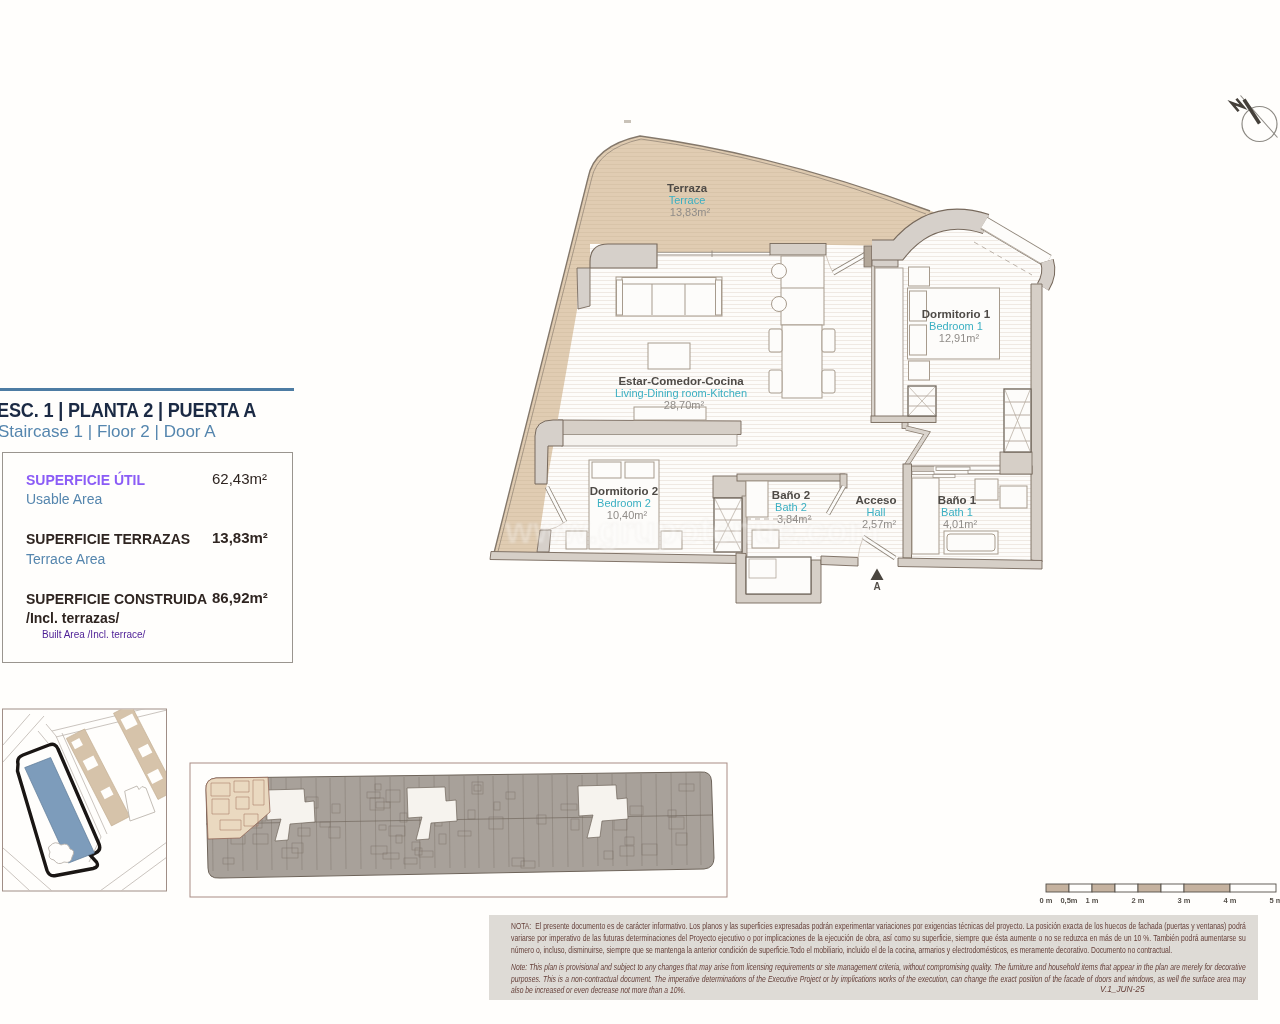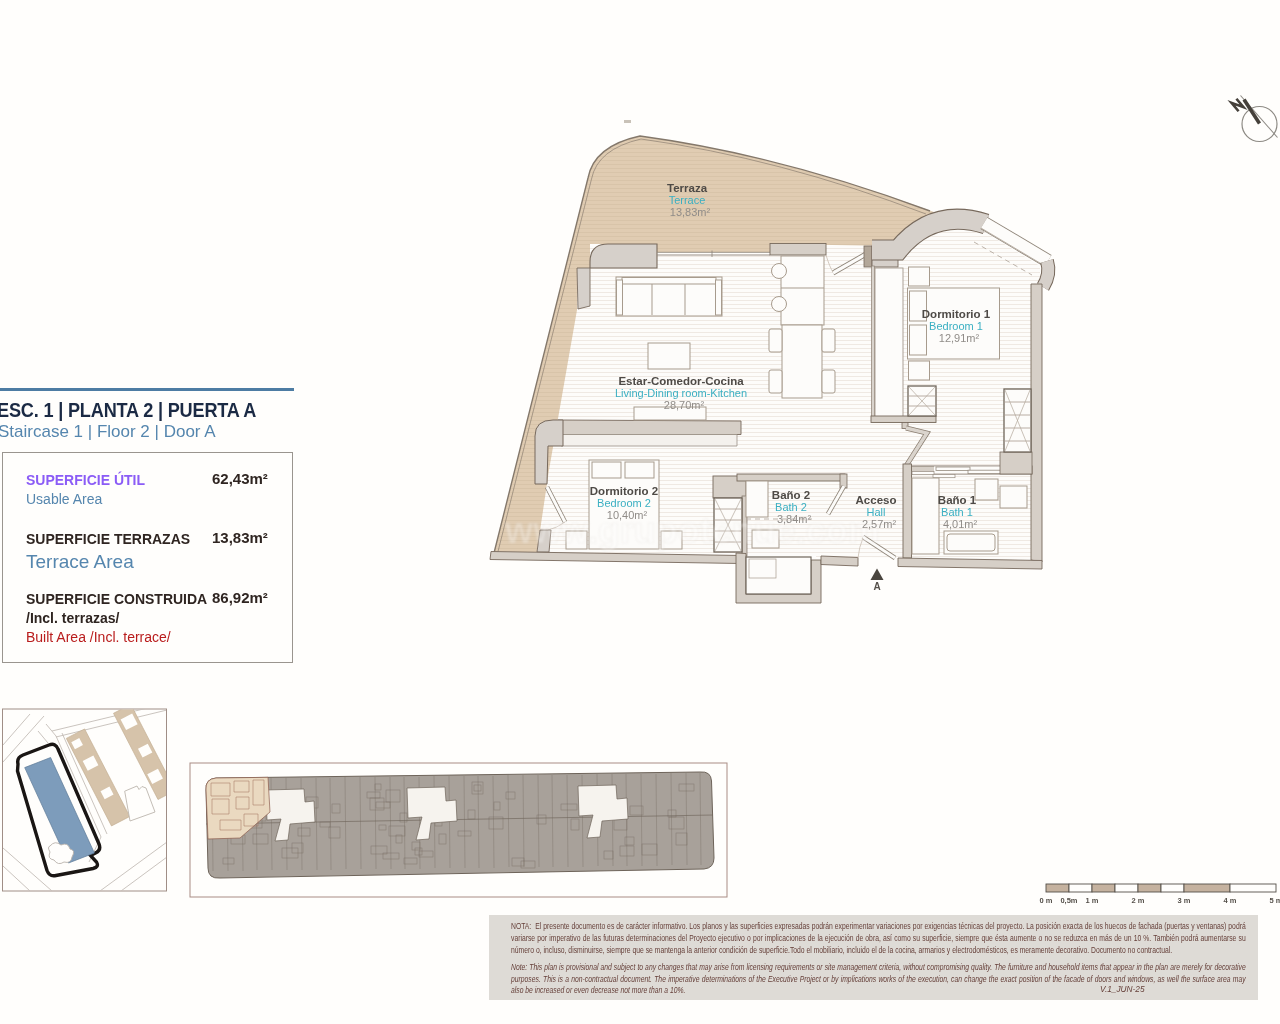--- a/index.html
+++ b/index.html
@@ -475,31 +475,31 @@
 
 <div class="abs" style="left:0;top:388px;width:294px;height:3px;background:#4d7ca3;"></div>
 
 <div class="abs" style="left:-3px;top:399px;width:400px;font-size:19.5px;font-weight:bold;color:#1b2a44;letter-spacing:-0.2px;white-space:nowrap;transform:scaleX(0.93);transform-origin:0 0;">ESC. 1 | PLANTA 2 | PUERTA A</div>
 
 <div class="abs" style="left:-2px;top:422px;width:400px;font-size:17px;color:#5586ae;white-space:nowrap;">Staircase 1 | Floor 2 | Door A</div>
 
 <div class="abs" style="left:2px;top:452px;width:289px;height:209px;border:1px solid #9a958f;background:#fffefc;"></div>
 
 <div class="abs" style="left:26px;top:472px;font-size:14px;font-weight:bold;color:#8b5cf6;">SUPERFICIE ÚTIL</div>
-<div class="abs" style="left:212px;top:470px;font-size:15px;font-weight:bold;color:#2f2521;">62,43m²</div>
+<div class="abs" style="left:212px;top:470px;font-size:15px;font-weight:normal;color:#2f2521;">62,43m²</div>
 <div class="abs" style="left:26px;top:491px;font-size:14px;color:#5586ae;text-align:center;">Usable Area</div>
 
 <div class="abs" style="left:26px;top:531px;font-size:14px;font-weight:bold;color:#2f2521;text-align:center;">SUPERFICIE TERRAZAS</div>
 <div class="abs" style="left:212px;top:529px;font-size:15px;font-weight:bold;color:#2f2521;">13,83m²</div>
-<div class="abs" style="left:26px;top:551px;font-size:19px;color:#5586ae;">Terrace Area</div>
+<div class="abs" style="left:26px;top:551px;font-size:14px;color:#5586ae;">Terrace Area</div>
 
 <div class="abs" style="left:26px;top:591px;font-size:14px;font-weight:bold;color:#2f2521;">SUPERFICIE CONSTRUIDA</div>
 <div class="abs" style="left:212px;top:589px;font-size:15px;font-weight:bold;color:#2f2521;">86,92m²</div>
 <div class="abs" style="left:26px;top:610px;font-size:14px;font-weight:bold;color:#2f2521;">/Incl. terrazas/</div>
-<div class="abs" style="left:26px;top:629px;font-size:14px;color:#b91c1c;">Built Area /Incl. terrace/</div>
+<div class="abs" style="left:42px;top:629px;font-size:10px;color:#4c1d95;">Built Area /Incl. terrace/</div>
 
 <div class="abs" style="left:489px;top:915px;width:769px;height:85px;background:#dedbd6;"></div>
 
 <div class="abs" style="left:511px;top:921px;width:930px;font-size:8.6px;line-height:11.8px;color:#66403a;text-align:justify;transform:scaleX(0.79);transform-origin:0 0;">NOTA:&nbsp; El presente documento es de carácter informativo. Los planos y las superficies expresadas podrán experimentar variaciones por exigencias técnicas del proyecto. La posición exacta de los huecos de fachada (puertas y ventanas) podrá variarse por imperativo de las futuras determinaciones del Proyecto ejecutivo o por implicaciones de la ejecución de obra, así como su superficie, siempre que ésta aumente o no se reduzca en más de un 10 %. También podrá aumentarse su número o, incluso, disminuirse, siempre que se mantenga la anterior condición de superficie.Todo el mobiliario, incluido el de la cocina, armarios y electrodomésticos, es meramente decorativo. Documento no contractual.</div>
 
 <div class="abs" style="left:511px;top:962px;width:930px;font-size:8.6px;line-height:11.5px;color:#66403a;font-style:italic;text-align:justify;transform:scaleX(0.79);transform-origin:0 0;">Note: This plan is provisional and subject to any changes that may arise from licensing requirements or site management criteria, without compromising quality. The furniture and household items that appear in the plan are merely for decorative purposes. This is a non-contractual document. The imperative determinations of the Executive Project or by implications works of the execution, can change the exact position of the facade of doors and windows, as well the surface area may also be increased or even decrease not more than a 10%.</div>
 
 <div class="abs" style="left:1100px;top:984px;width:146px;font-size:8.3px;color:#66403a;font-style:italic;text-align:left;">V.1_JUN-25</div>
 
 </body></html>

